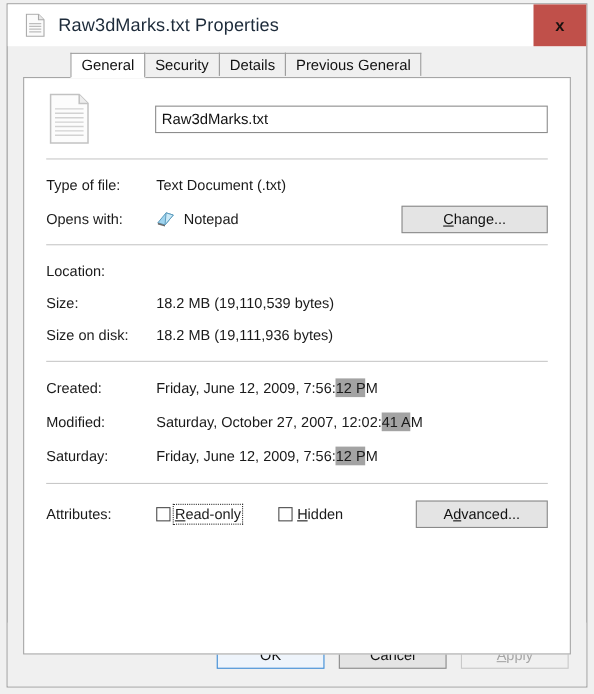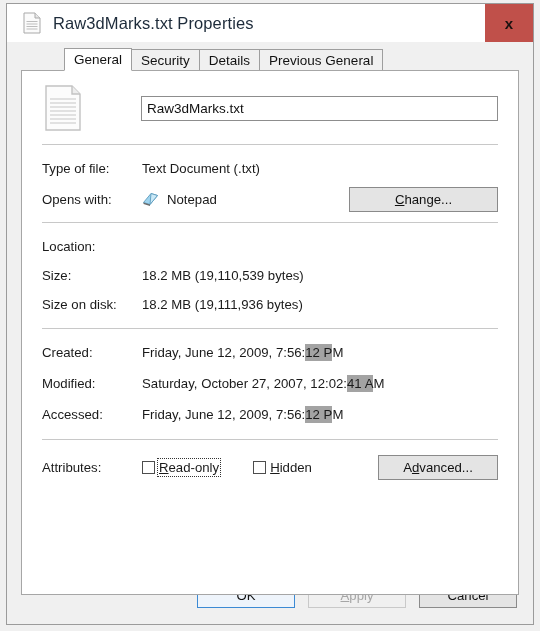--- a/index.html
+++ b/index.html
@@ -74,21 +74,21 @@
     cursor: pointer;
     font-family: "Liberation Sans", sans-serif;
   }
 
   
   .tabstrip {
     position: relative;
     margin: 6px 0 0 14px;
     height: 22px;
     display: flex;
-    align-items: center;
+    align-items: flex-start;
     z-index: 3;
     padding-left: 43px;
   }
   .tab {
     height: 21px;
     line-height: 21px;
     padding: 0 9px;
     font-size: 13.5px;
     color: #121212;
     background: #f0f0f0;
@@ -196,21 +196,21 @@
     font-family: "Liberation Sans", sans-serif;
     font-size: 13.2px;
     color: #111;
     background: #e4e4e4;
     border: 1px solid #8a8a8a;
     box-sizing: border-box;
     cursor: pointer;
     padding: 0;
   }
   .btn-change {
-    width: 149px;
+    width: 133px;
     height: 25px;
     margin-left: auto;
   }
   .btn-advanced {
     width: 120px;
     height: 25px;
   }
   .u { text-decoration: underline; }
 
   
@@ -372,21 +372,21 @@
 
       <div class="row grp-pad-top" style="height:31px;">
         <span class="lbl">Created:</span>
         <span class="val"><span>Friday, June 12, 2009, 7:56:</span><mark class="hl">12 P</mark><span>M</span></span>
       </div>
       <div class="row" style="height:31px;">
         <span class="lbl">Modified:</span>
         <span class="val"><span>Saturday, October 27, 2007, 12:02:</span><mark class="hl">41 A</mark><span>M</span></span>
       </div>
       <div class="row" style="height:31px;">
-        <span class="lbl">Accessed:</span>
+        <span class="lbl">Saturday:</span>
         <span class="val"><span>Friday, June 12, 2009, 7:56:</span><mark class="hl">12 P</mark><span>M</span></span>
       </div>
 
       <div class="sep" style="margin-top:9px;"></div>
 
       <div class="attrrow" style="margin-top:11px;">
         <span class="lbl" style="width:100px;flex:0 0 auto;">Attributes:</span>
         <span class="cbwrap focused">
           <span class="cb"></span>
           <span class="cbtext"><span class="u">R</span>ead-only</span>
@@ -398,18 +398,18 @@
         </span>
         <button class="btn btn-advanced" style="margin-left:auto;">
           A<span class="u">d</span><span>vanced...</span>
         </button>
       </div>
 
     </div>
 
     <div class="footer">
       <button class="fbtn primary">OK</button>
+      <button class="fbtn">Cancel</button>
       <button class="fbtn disabled"><span class="u">A</span><span>pply</span></button>
-      <button class="fbtn">Cancel</button>
     </div>
 
   </div>
 </div>
 
 </body></html>

